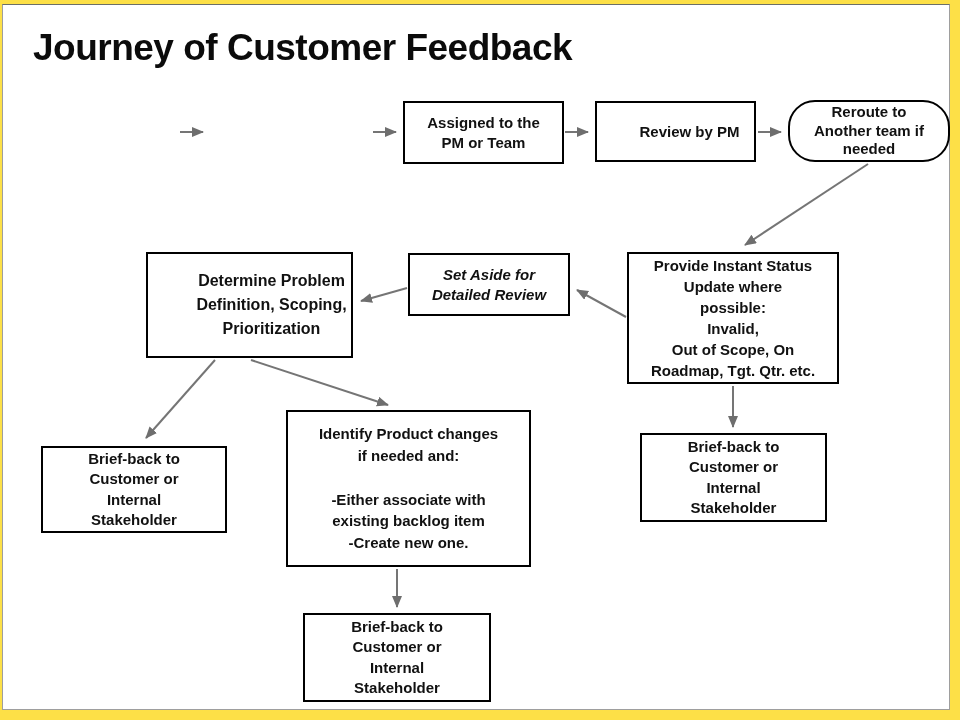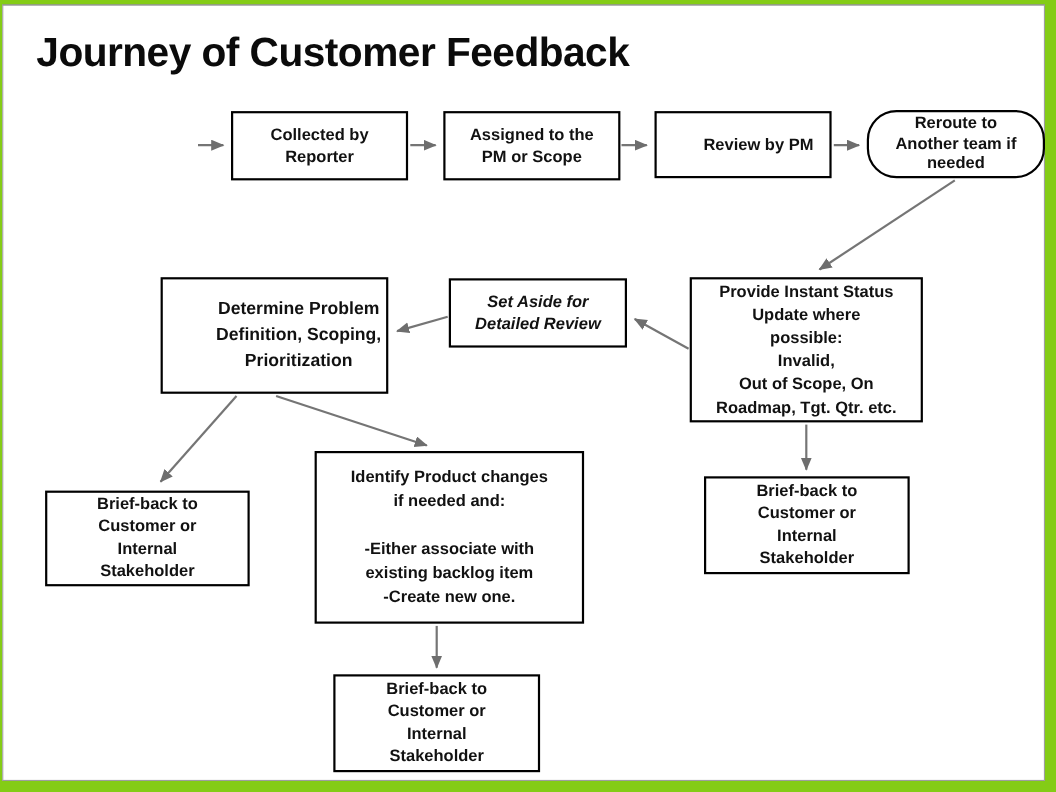--- a/index.html
+++ b/index.html
@@ -5,21 +5,21 @@
   html, body { margin: 0; padding: 0; }
   body {
     width: 960px; height: 720px;
     font-family: "Liberation Sans", sans-serif;
     background: #ffffff;
     overflow: hidden;
   }
   .slide {
     position: relative;
     width: 960px; height: 720px;
-    background: #84cc16; 
+    background: #fde047; 
     box-sizing: border-box;
   }
   .slide-inner {
     position: absolute;
     left: 2px; top: 4px; right: 10px; bottom: 10px;
     background: #ffffff;
     border: 1px solid #9e9e9e;
     border-top-color: #6b6f68;
   }
   .page-title {
@@ -88,24 +88,22 @@
         <line x1="865" y1="159" x2="742" y2="240" marker-end="url(#ah)"></line>
         <line x1="623" y1="312" x2="574" y2="285" marker-end="url(#ah)"></line>
         <line x1="404" y1="283" x2="358" y2="296" marker-end="url(#ah)"></line>
         <line x1="212" y1="355" x2="143" y2="433" marker-end="url(#ah)"></line>
         <line x1="248" y1="355" x2="385" y2="400" marker-end="url(#ah)"></line>
         <line x1="730" y1="381" x2="730" y2="422" marker-end="url(#ah)"></line>
         <line x1="394" y1="564" x2="394" y2="602" marker-end="url(#ah)"></line>
       </g>
     </svg>
 
-    <div class="flow-node n-collected">Collected by
-Reporter</div>
     <div class="flow-node n-assigned">Assigned to the
-PM or Scope</div>
+PM or Team</div>
     <div class="flow-node n-review">Review by PM</div>
     <div class="flow-node n-reroute">Reroute to
 Another team if
 needed</div>
     <div class="flow-node n-provide">Provide Instant Status
 Update where
 possible:
 Invalid,
 Out of Scope, On
 Roadmap, Tgt. Qtr. etc.</div>

